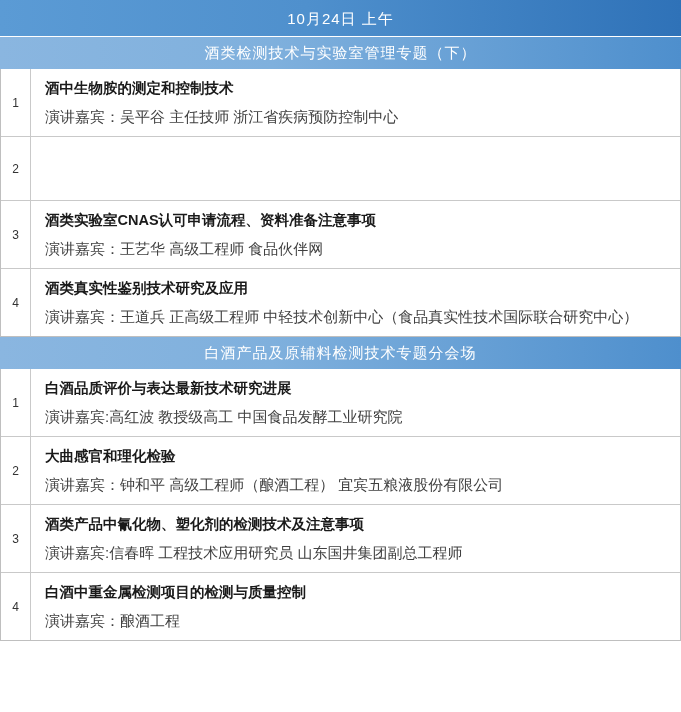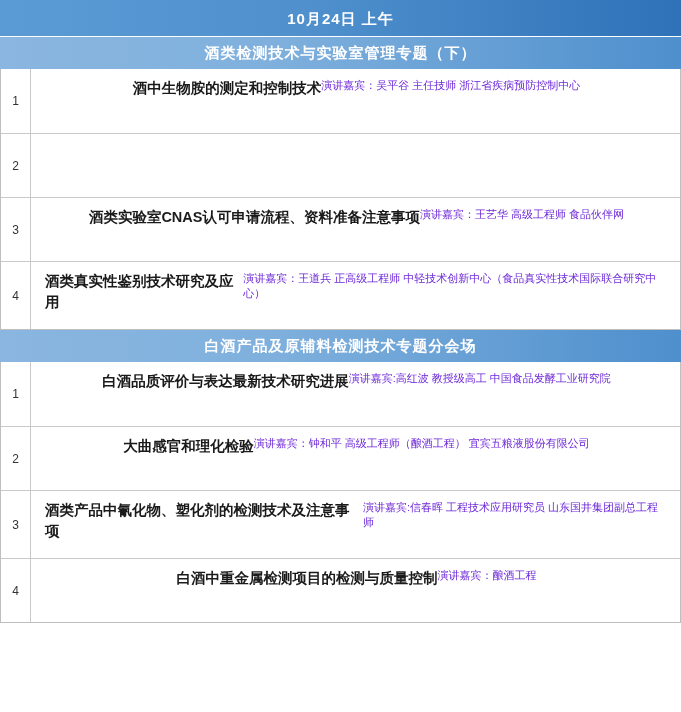--- a/index.html
+++ b/index.html
@@ -16,21 +16,21 @@
   .sheet {
     width: 681px;
     box-sizing: border-box;
   }
   
   .bar {
     box-sizing: border-box;
     width: 100%;
     color: #ffffff;
     text-align: center;
-    font-weight: bold;
+    font-weight: normal;
     letter-spacing: 1px;
   }
   .bar-date {
     height: 37px;
     line-height: 37px;
     font-size: 15px;
     background: linear-gradient(to right, #5b9bd5 0%, #4f90cd 45%, #2f72b8 100%);
     border-bottom: 1px solid #ffffff;
   }
   .bar-topic {
@@ -66,33 +66,33 @@
     font-size: 12px;
     color: #333333;
     border-right: 1px solid #c9c9c9;
     box-sizing: border-box;
   }
   .row-body {
     flex: 1 1 auto;
     padding: 9px 12px 9px 14px;
     box-sizing: border-box;
     display: flex;
-    flex-direction: row;
+    flex-direction: column;
     justify-content: center;
   }
   .row-title {
     font-size: 14.5px;
     font-weight: bold;
     color: #1a1a1a;
     line-height: 1.45;
     margin-bottom: 7px;
   }
   .row-speaker {
-    font-size: 11px;
-    color: #6d28d9;
+    font-size: 15px;
+    color: #404040;
     line-height: 1.4;
   }
   .section + .section .bar-date {
     border-top: 1px solid #ffffff;
   }
 </style>
 </head>
 <body>
 
 <div class="sheet">

